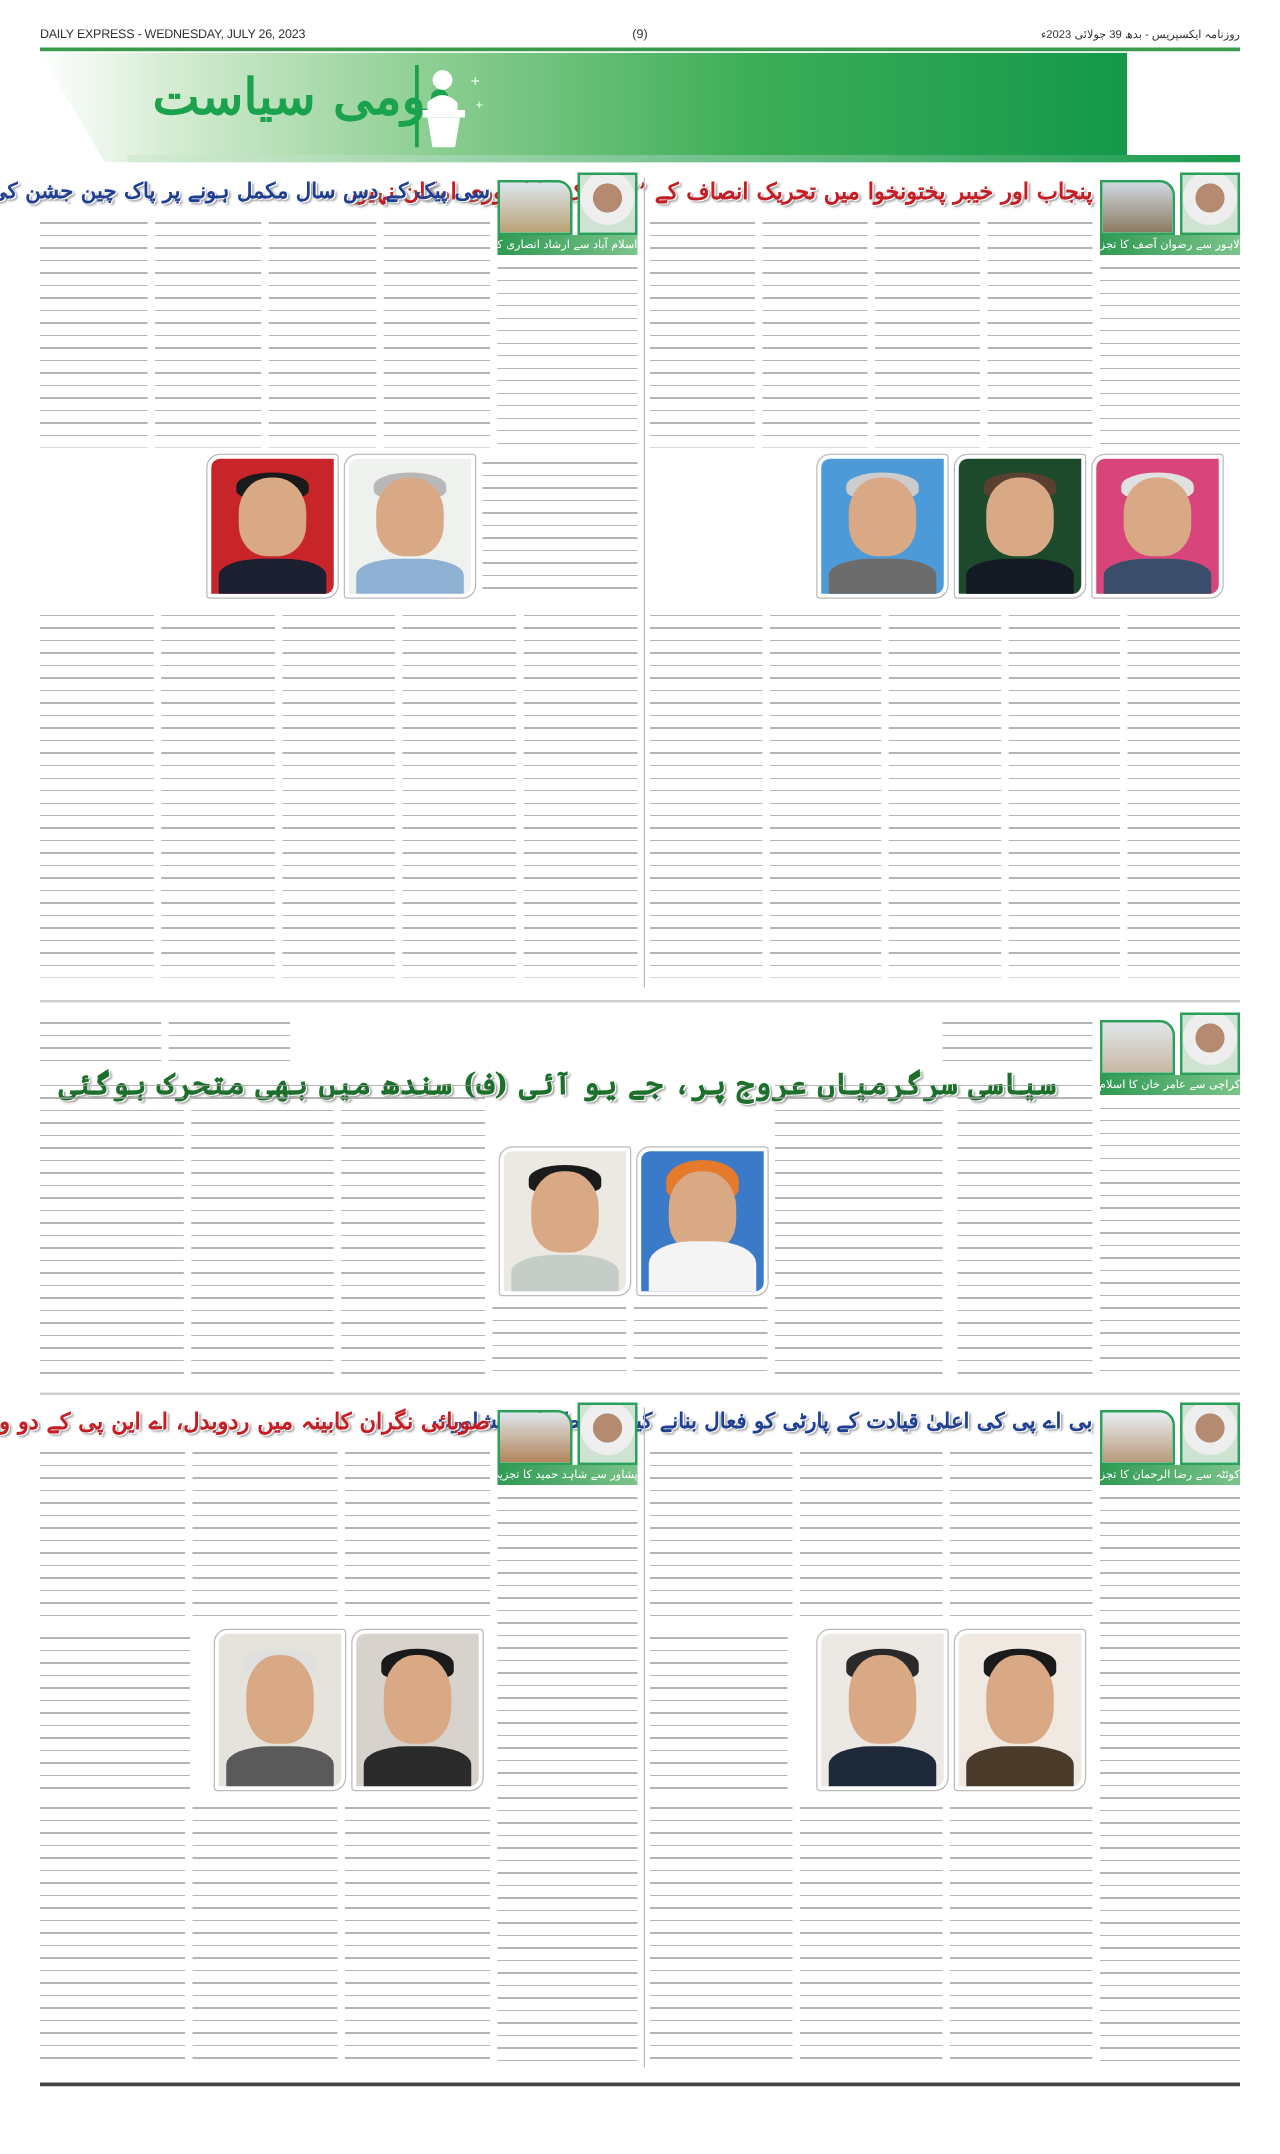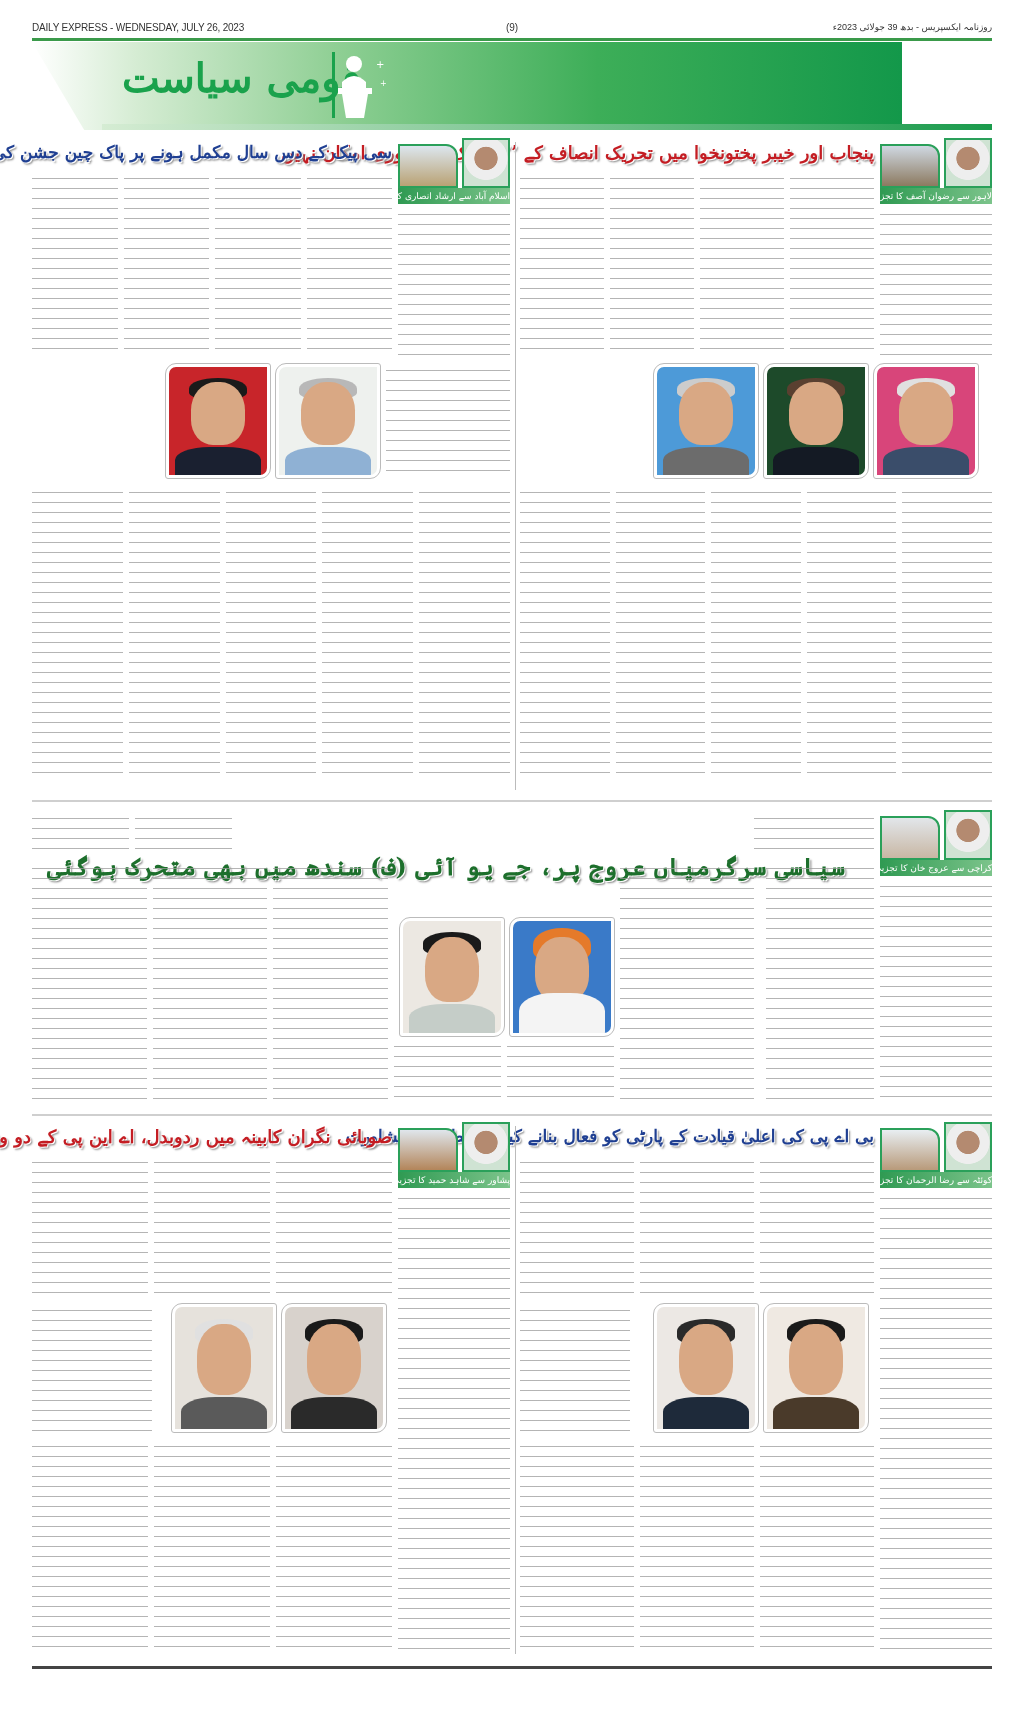--- a/index.html
+++ b/index.html
@@ -163,21 +163,21 @@
     </div>
   </div>
 </div>
 
 <div class="hr-section" style="top:800px;"></div>
 
 <div class="section" style="top:808px; height:300px;">
   <div class="byline" style="right:0; width:112px;">
     <div class="photo-bg" style="background:linear-gradient(180deg,#e2e6ea,#c8b7a4);"></div>
     <div class="mug"></div>
-    <div class="cap">کراچی سے عروج خان کا تجزیہ</div>
+    <div class="cap">کراچی سے عامر خان کا اسلام</div>
   </div>
   <div class="headline hl-green" style="left:213px; width:600px; top:12px;margin-top:32px;">سیاسی سرگرمیاں عروج پر، جے یو آئی (ف) سندھ میں بھی متحرک ہوگئی</div>
   <div class="cols" style="right:0; top:72px; width:112px; height:220px;">
       <div class="col"></div>
     </div>
   <div class="cols" style="right:118px; top:4px; width:120px; height:40px;">
       <div class="col"></div>
     </div>
   <div class="cols" style="right:118px; top:54px; width:108px; height:240px;">
       <div class="col"></div>

